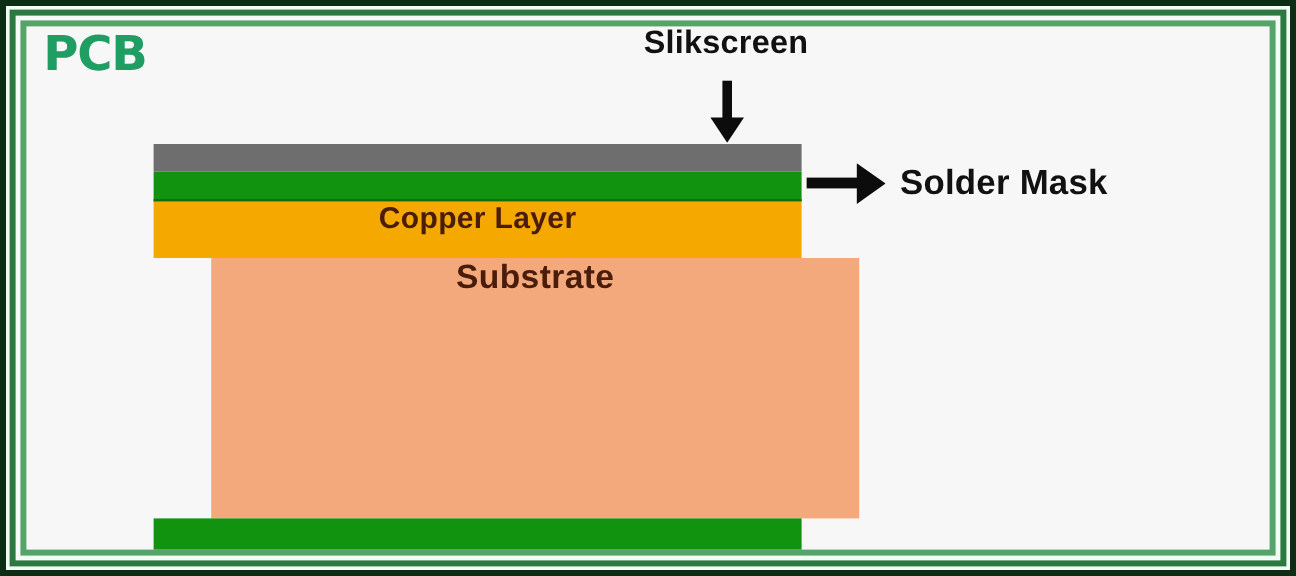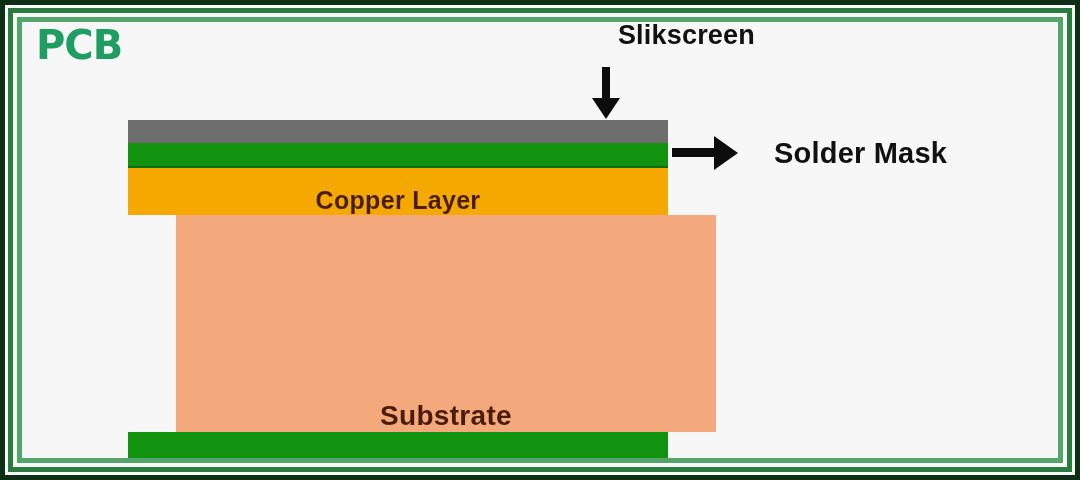--- a/index.html
+++ b/index.html
@@ -80,21 +80,21 @@
     left: 128px;
     top: 120px;
     width: 540px;
     height: 338px;
   }
   .layer {
     position: absolute;
     left: 0;
     width: 100%;
     display: flex;
-    align-items: flex-end;
+    align-items: flex-start;
     justify-content: center;
     box-sizing: border-box;
   }
   .layer-label {
     font-family: "Liberation Sans", sans-serif;
     font-weight: 700;
     color: #4a1d0a;
     letter-spacing: 0.3px;
   }
   #layer-silkscreen {
@@ -126,21 +126,21 @@
     height: 26px;
     background: #11930f;
   }
 
   
   #callout-silkscreen {
     position: absolute;
     left: 455px;
     top: 20px;
     width: 300px;
-    text-align: right;
+    text-align: center;
   }
   #callout-silkscreen .callout-text {
     font-family: "Liberation Sans", sans-serif;
     font-size: 27px;
     font-weight: 700;
     color: #111111;
     letter-spacing: 0.2px;
     display: block;
   }
   #arrow-down {
@@ -164,21 +164,20 @@
     height: 34px;
     flex: 0 0 auto;
   }
   #callout-soldermask .callout-text {
     font-family: "Liberation Sans", sans-serif;
     font-size: 29px;
     font-weight: 700;
     color: #111111;
     letter-spacing: 0.2px;
     white-space: nowrap;
-    margin-left: 24px;
   }
 </style>
 </head>
 <body>
 
 <div id="canvas">
 
   <div class="frame-ring ring-outer-dark"></div>
   <div class="frame-ring ring-gap-1"></div>
   <div class="frame-ring ring-green-1"></div>

